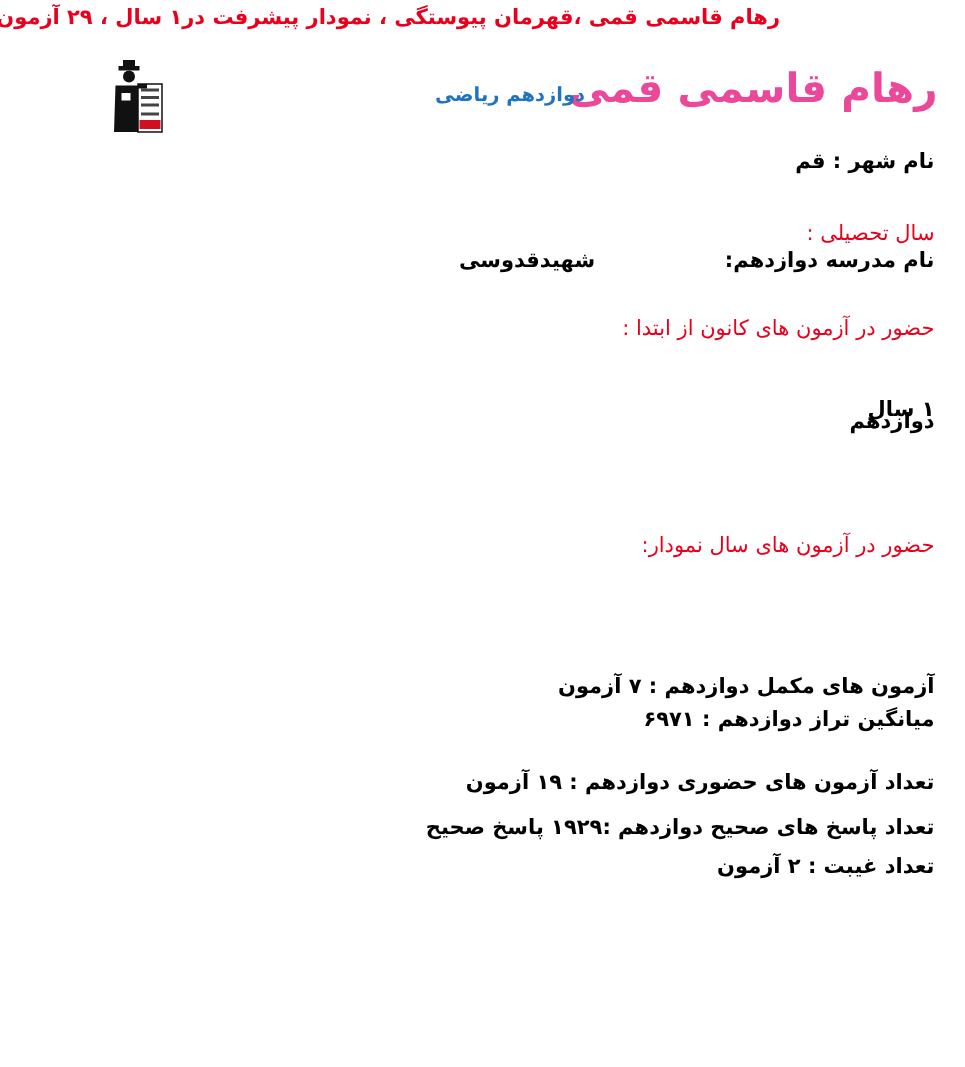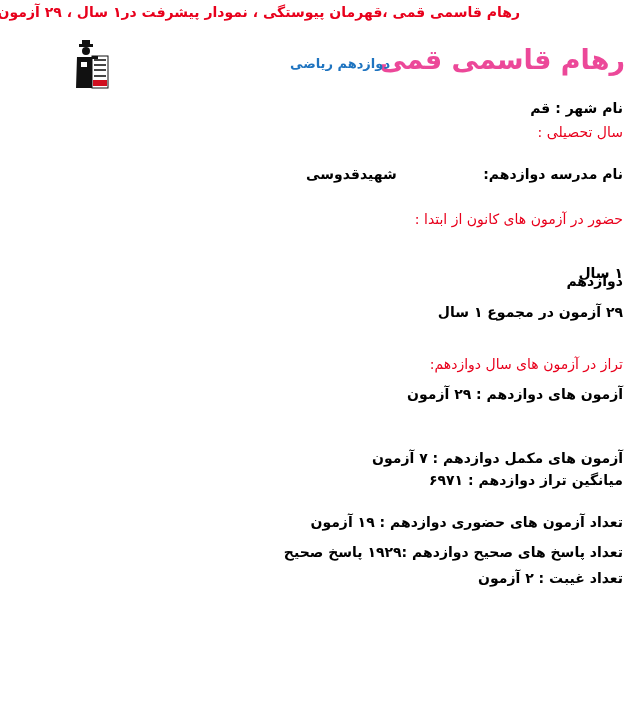--- a/index.html
+++ b/index.html
@@ -101,30 +101,28 @@
       <rect x="26" y="35" width="12" height="2" fill="#444"></rect>
       <rect x="25" y="40" width="14" height="6" fill="#d01020"></rect>
       <rect x="24" y="16" width="6" height="3" fill="#111"></rect>
     </svg>
   </div>
 
   <div class="name-heading">رهام قاسمی قمی</div>
   <div class="grade-label">دوازدهم ریاضی</div>
 
   <div class="line bold" style="top:100px;">نام شهر : قم</div>
-  <div class="line red" style="top:124px;margin-left:17px;">سال تحصیلی :</div>
+  <div class="line red" style="top:148px;margin-left:17px;">سال تحصیلی :</div>
   <div class="line bold" style="top:166px;">نام مدرسه دوازدهم:</div>
   <div class="school-value" style="top:166px;">شهیدقدوسی</div>
 
   <div class="line red" style="top:211px;text-align:center;">حضور در آزمون های کانون از ابتدا :</div>
   <div class="line bold" style="top:242px;margin-top:23px;">۱ سال</div>
   <div class="line bold" style="top:273px;">دوازدهم</div>
-  <div class="line bold" style="top:304px;">۲۹ آزمون در مجموع ۱ سال</div>
 
-  <div class="line red" style="top:356px;">تراز در آزمون های سال دوازدهم:</div>
-  <div class="line bold" style="top:386px;">آزمون های دوازدهم : ۲۹ آزمون</div>
+  <div class="line red" style="top:356px;">حضور در آزمون های سال نمودار:</div>
   <div class="line bold" style="top:450px;">آزمون های مکمل دوازدهم : ۷ آزمون</div>
   <div class="line bold" style="top:472px;">میانگین تراز دوازدهم : ۶۹۷۱</div>
   <div class="line bold" style="top:514px;">تعداد آزمون های حضوری دوازدهم : ۱۹ آزمون</div>
   <div class="line bold" style="top:544px;text-align:center;">تعداد پاسخ های صحیح دوازدهم :۱۹۲۹ پاسخ صحیح</div>
   <div class="line bold" style="top:570px;">تعداد غیبت : ۲ آزمون</div>
 
 </div>
 
 </body></html>

